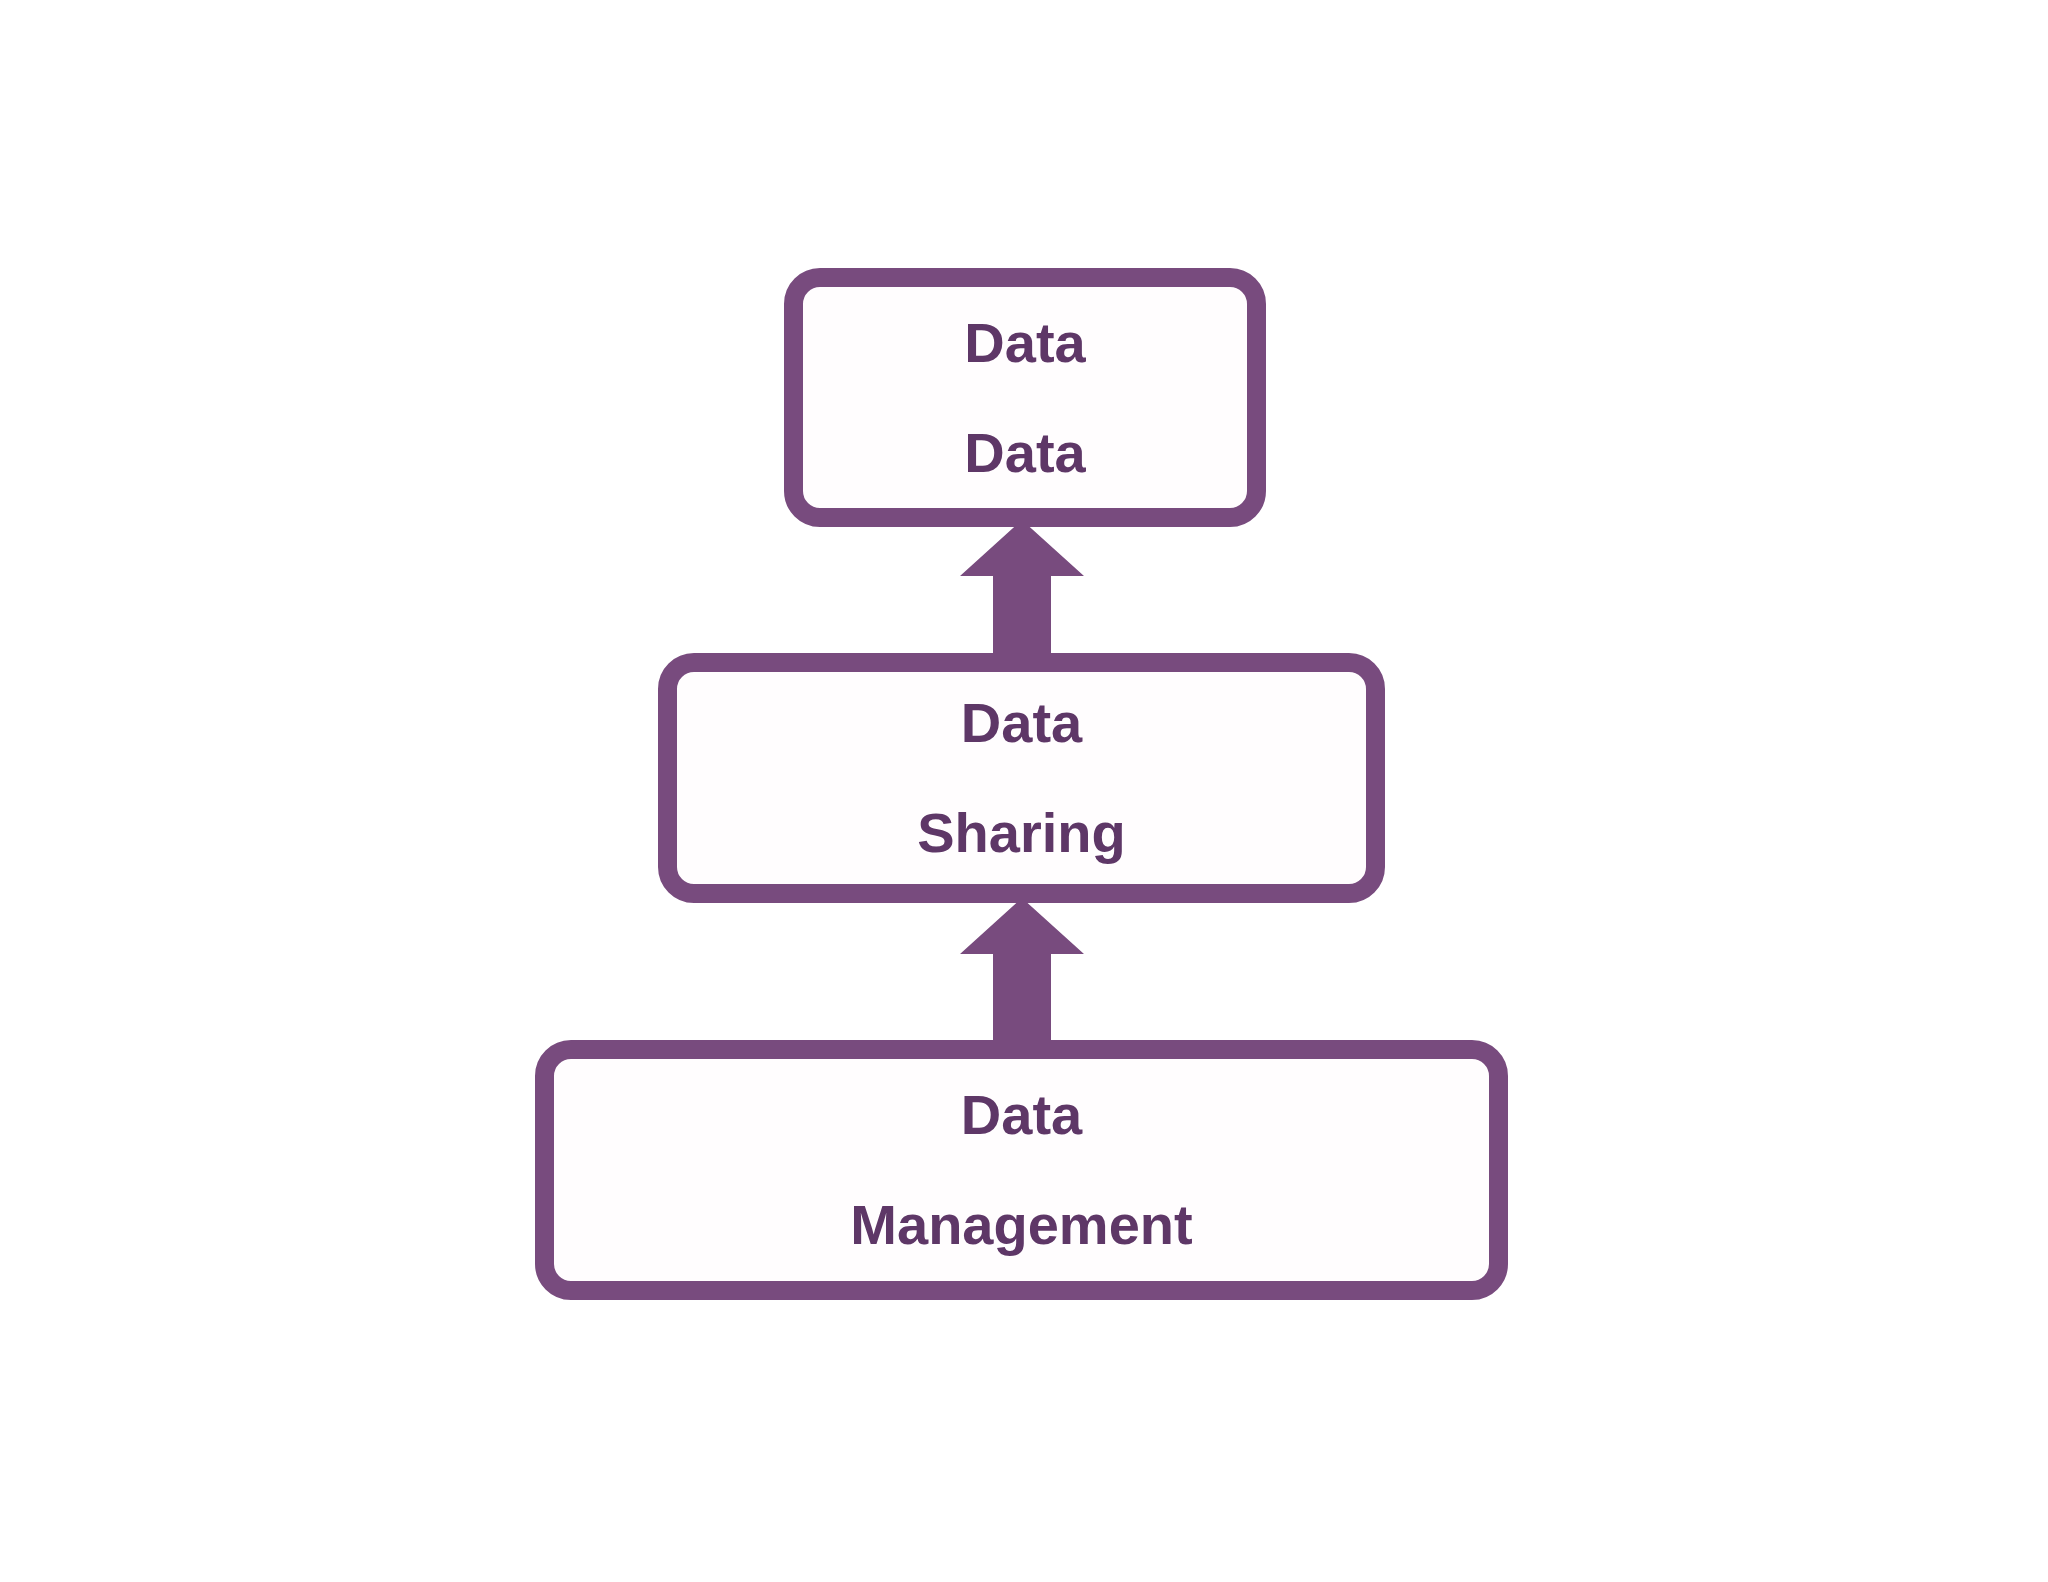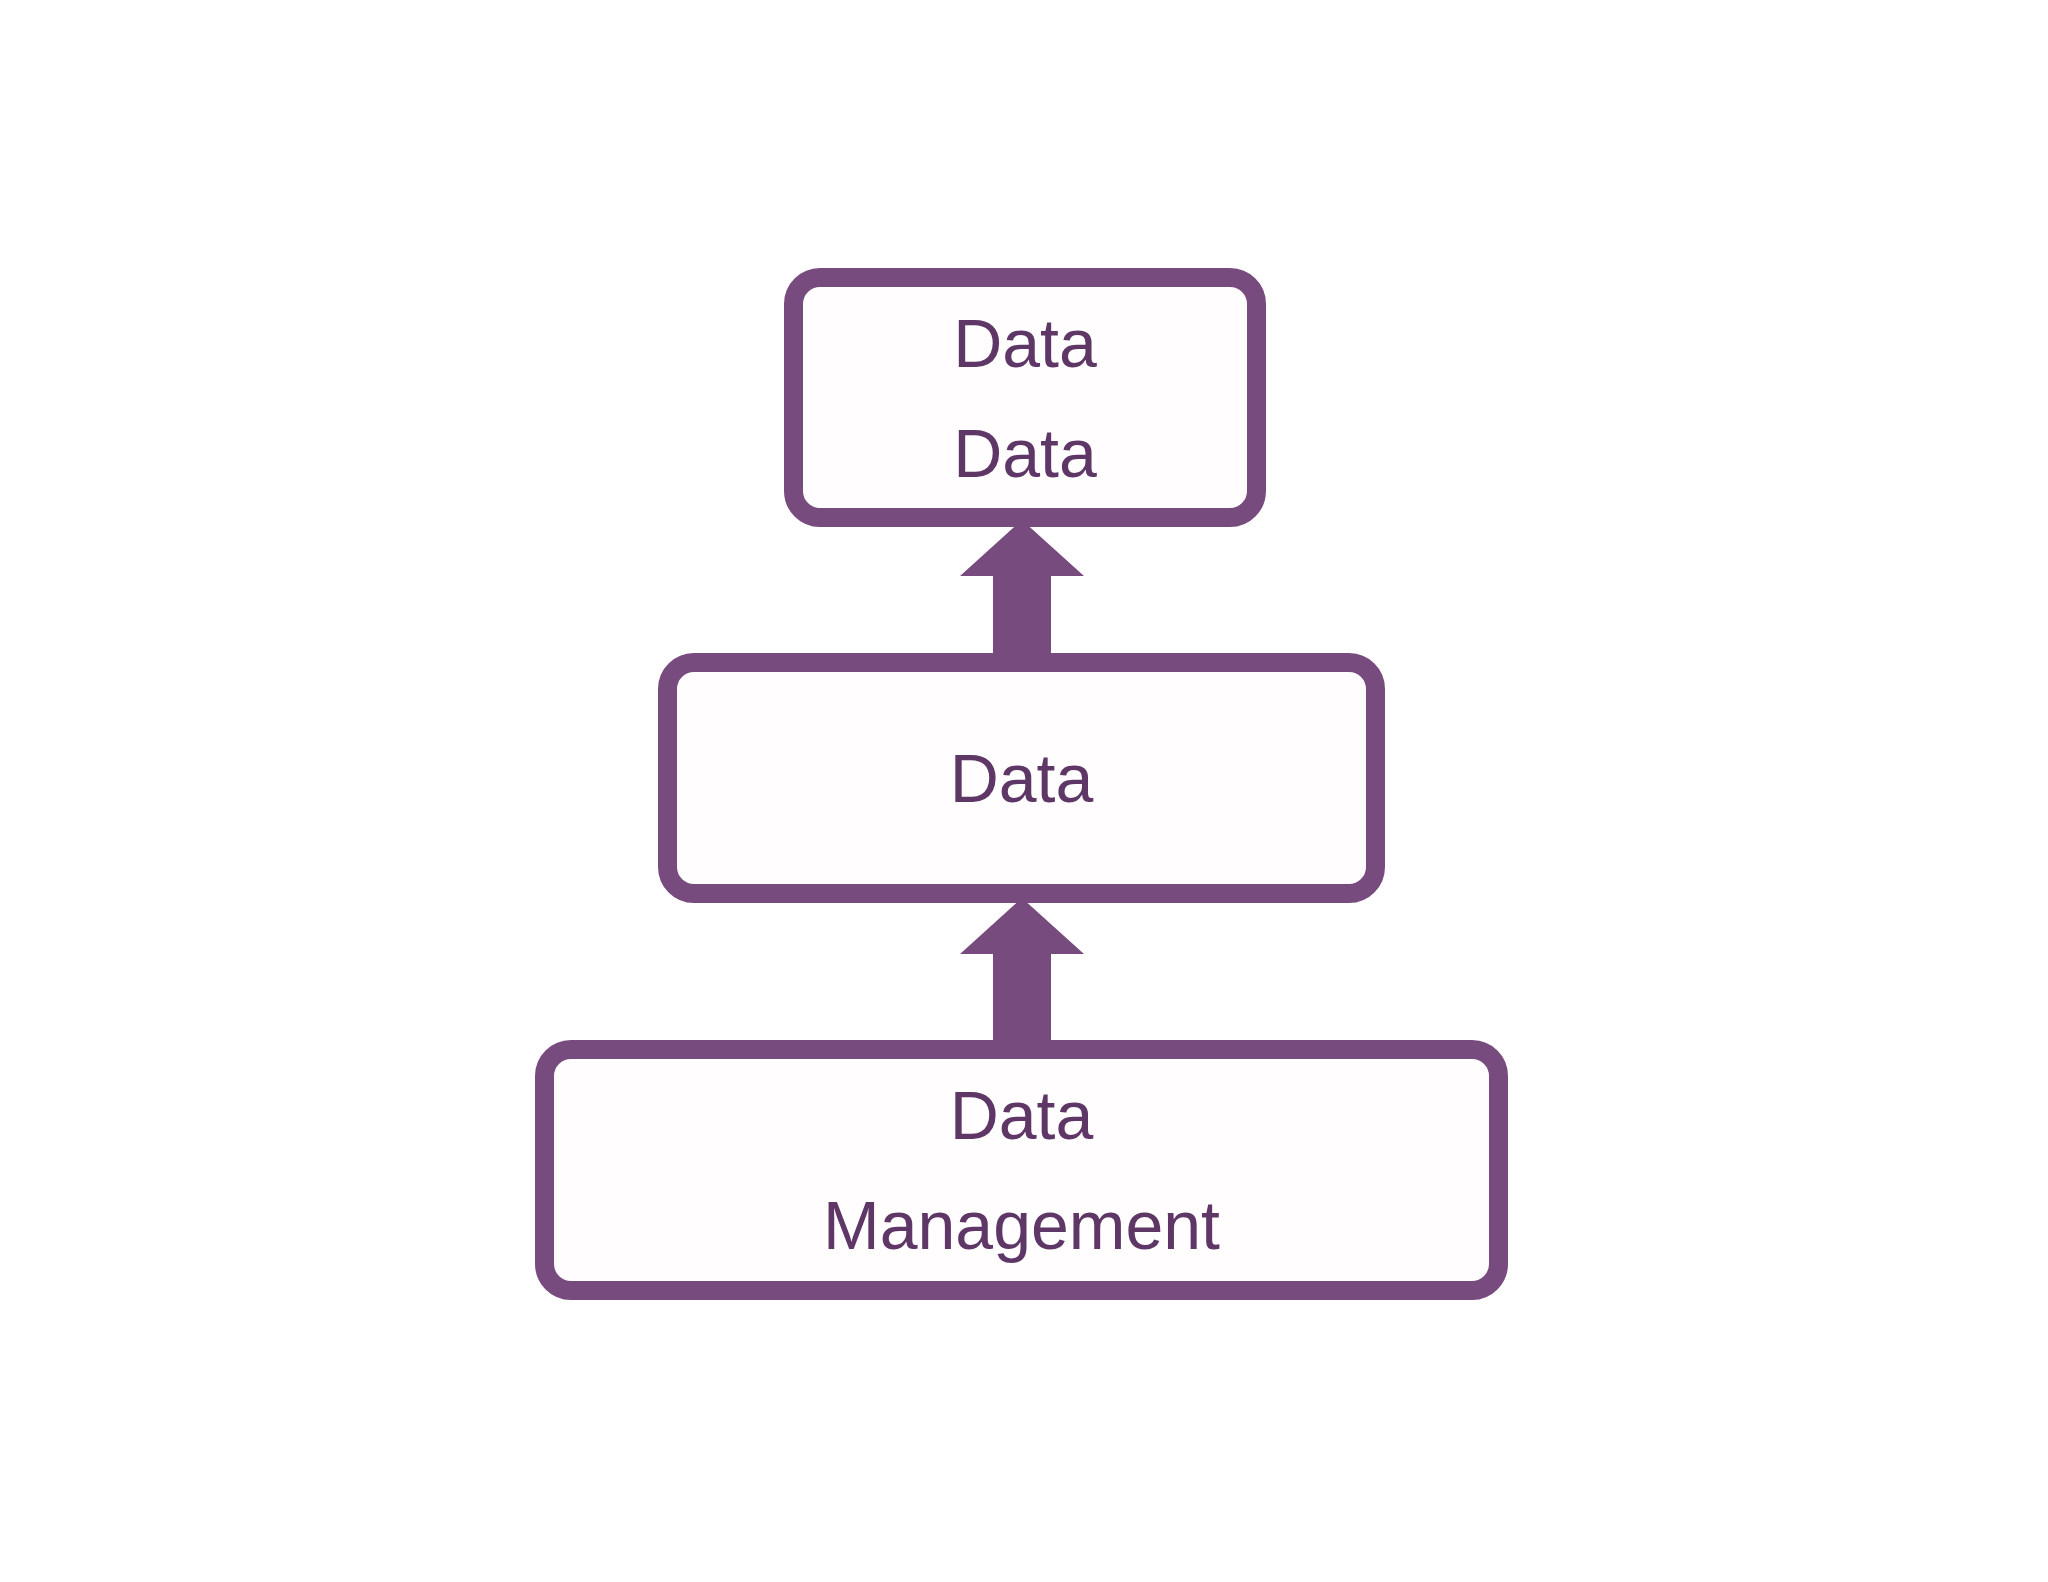--- a/index.html
+++ b/index.html
@@ -34,22 +34,22 @@
     position: absolute;
     border: 19px solid var(--border-color);
     border-radius: 36px;
     background: var(--box-fill);
     display: flex;
     flex-direction: column;
     align-items: center;
     justify-content: center;
   }
   .box .line {
-    font-size: 68px;
-    font-weight: normal;
+    font-size: 56px;
+    font-weight: bold;
     line-height: 110px;
     color: var(--text-color);
     text-align: right;
     white-space: nowrap;
     letter-spacing: 0px;
   }
   .box-top    { left: 784px; top: 268px;  width: 482px; height: 259px; }
   .box-middle { left: 658px; top: 653px;  width: 727px; height: 250px; }
   .box-bottom { left: 535px; top: 1040px; width: 973px; height: 260px; }
   .arrow-1 { left: 960px; top: 520px; }
@@ -68,20 +68,21 @@
     <polygon points="62,0 124,56 91,56 91,150 33,150 33,56 0,56"></polygon>
   </svg>
 
   <div class="box box-top">
     <div class="line">Data</div>
     <div class="line">Data</div>
   </div>
 
   <div class="box box-middle">
     <div class="line">Data</div>
+    <div class="line">Sharing</div>
   </div>
 
   <div class="box box-bottom">
     <div class="line">Data</div>
     <div class="line">Management</div>
   </div>
 
 </div>
 
 </body></html>

